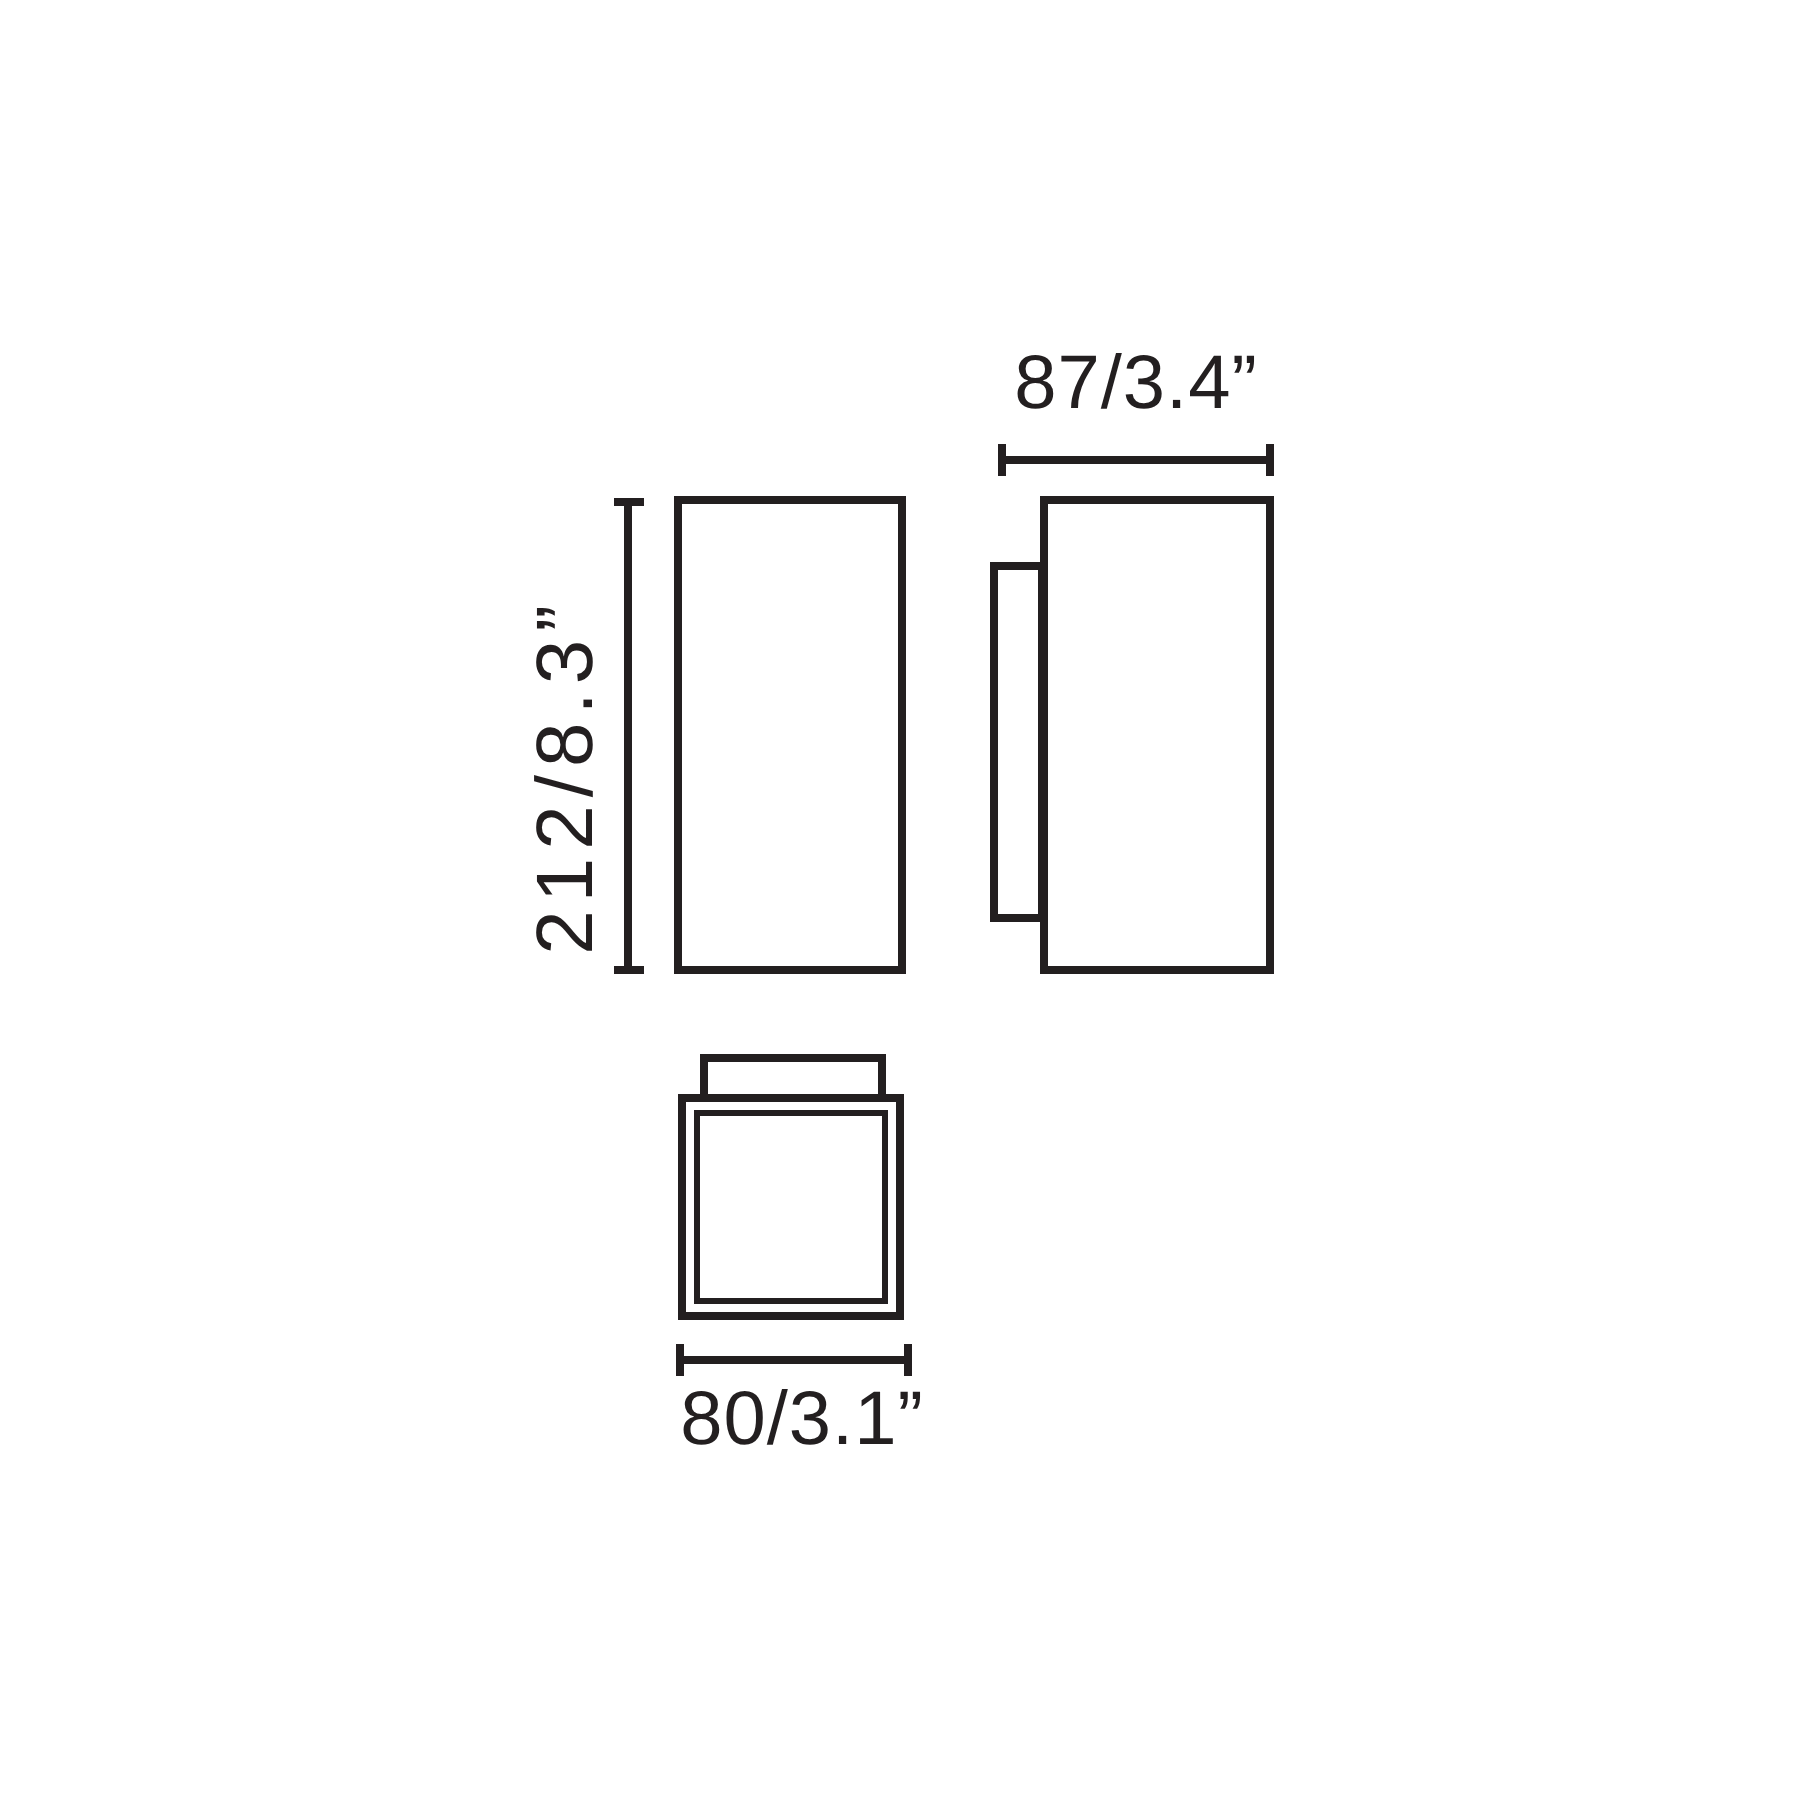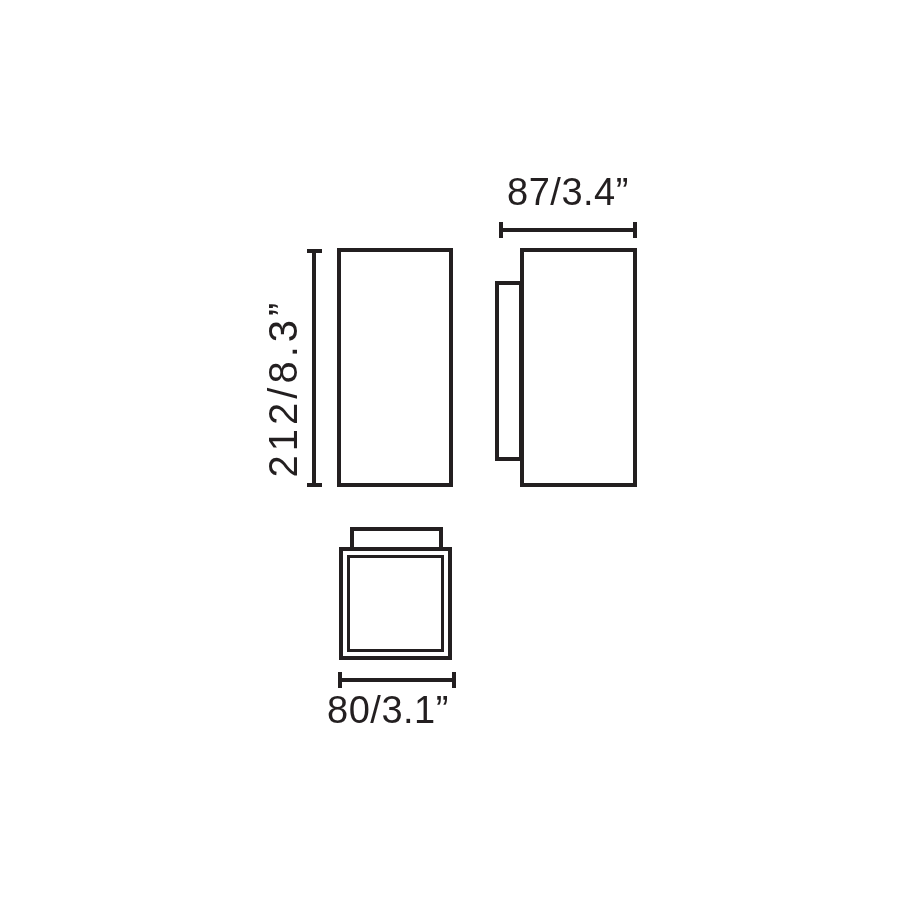--- a/index.html
+++ b/index.html
@@ -68,15 +68,15 @@
   <div class="tick" style="left:633px; top:222px; width:4px; height:16px;"></div>
   <div class="dim-label" style="left:568px; top:192px;">87/3.4”</div>
 
   <div class="shape" style="left:350px; top:527px; width:93px; height:24px;"></div>
   <div class="shape" style="left:339px; top:547px; width:113px; height:113px;"></div>
   <div class="shape thin" style="left:347px; top:555px; width:97px; height:97px;"></div>
 
   <div class="dimline" style="left:338px; top:678px; width:118px; height:4px;"></div>
   <div class="tick" style="left:338px; top:672px; width:4px; height:16px;"></div>
   <div class="tick" style="left:452px; top:672px; width:4px; height:16px;"></div>
-  <div class="dim-label" style="left:388px; top:710px;">80/3.1”</div>
+  <div class="dim-label" style="left:401px; top:710px;">80/3.1”</div>
 
 </div>
 
 </body></html>

